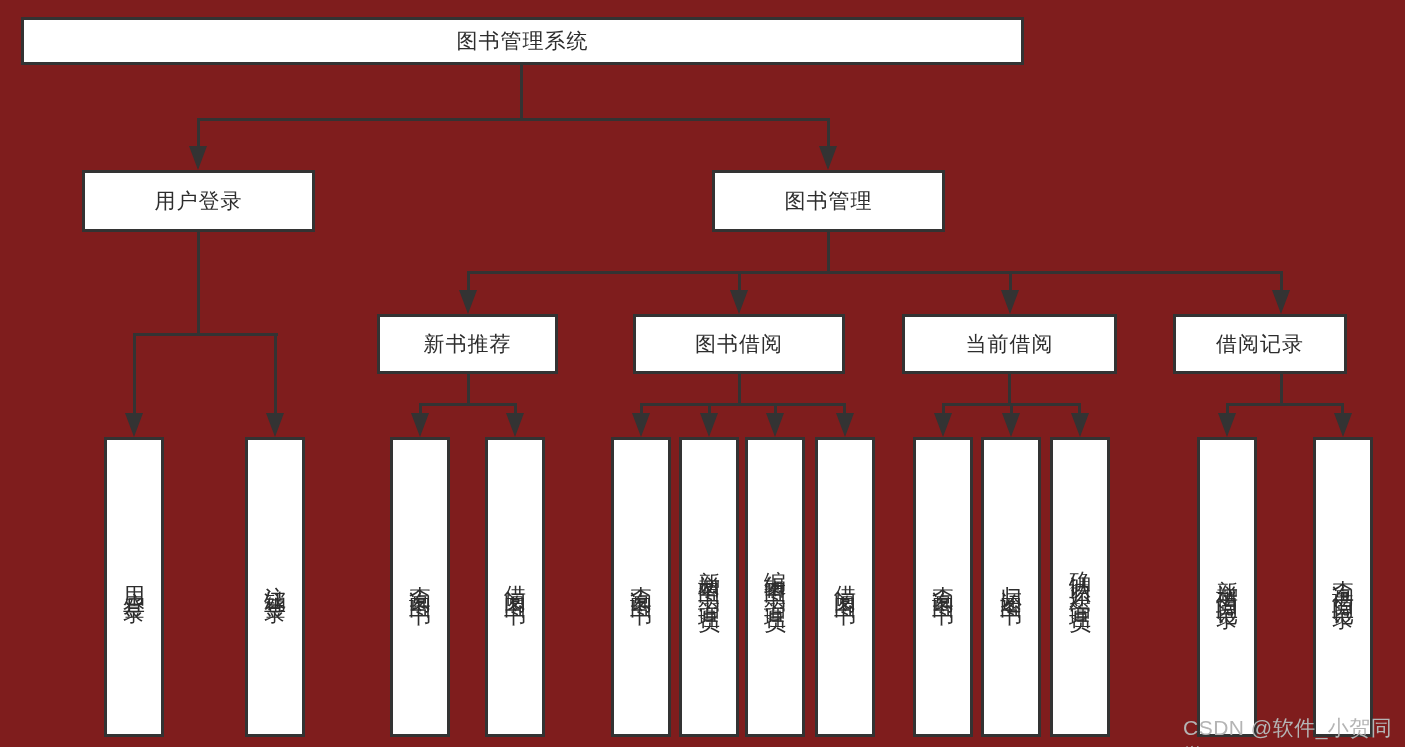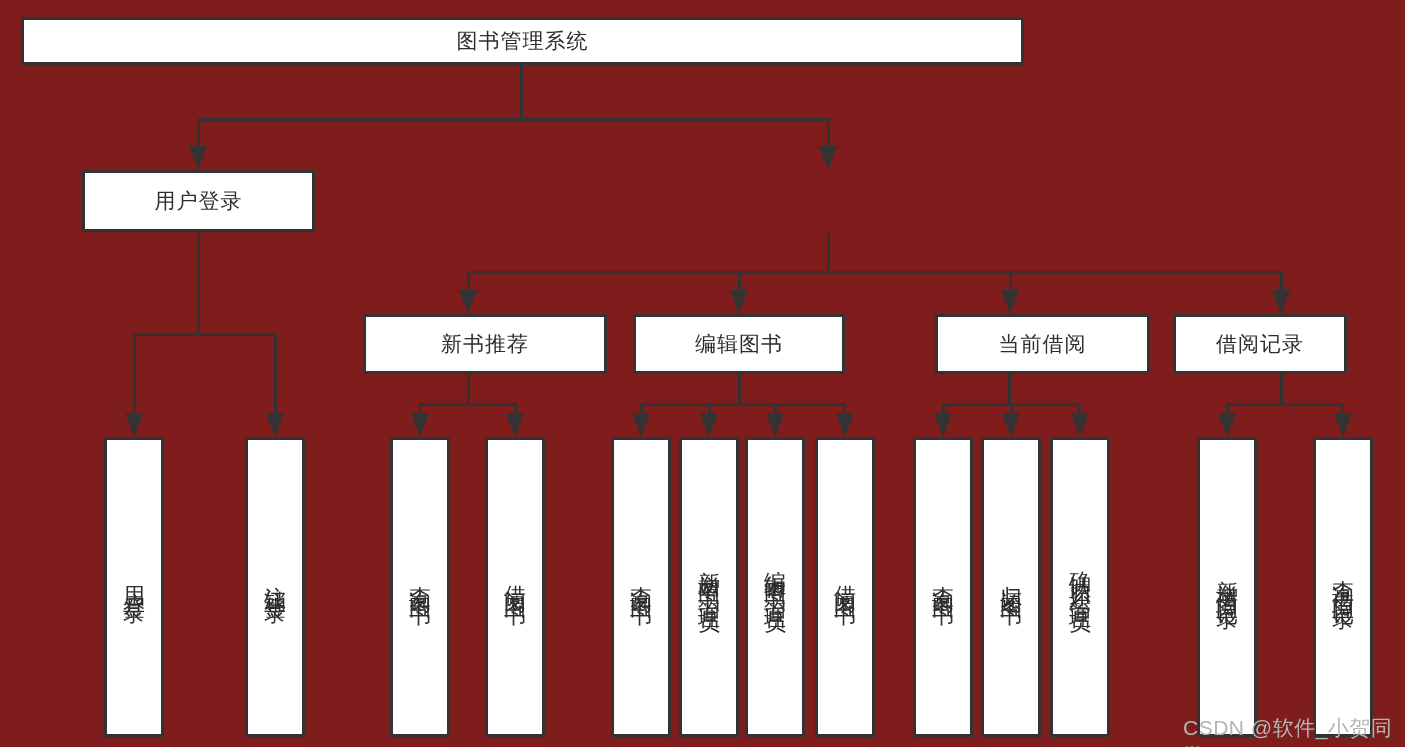--- a/index.html
+++ b/index.html
@@ -42,42 +42,43 @@
   <div class="box" style="left:21px; top:17px; width:1003px; height:48px;">图书管理系统</div>
 
   <div class="line" style="left:520px; top:65px; width:3px; height:55px;"></div>
   <div class="line" style="left:197px; top:118px; width:633px; height:3px;"></div>
   <div class="line" style="left:197px; top:118px; width:3px; height:32px;"></div>
   <div class="line" style="left:827px; top:118px; width:3px; height:32px;"></div>
   <div class="arrow" style="left:189px; top:146px;"></div>
   <div class="arrow" style="left:819px; top:146px;"></div>
 
   <div class="box" style="left:82px; top:170px; width:233px; height:62px;">用户登录</div>
+  <div class="box" style="left:712px; top:170px; width:233px; height:62px;">图书管理</div>
 
   <div class="line" style="left:197px; top:232px; width:3px; height:103px;"></div>
   <div class="line" style="left:133px; top:333px; width:145px; height:3px;"></div>
   <div class="line" style="left:133px; top:333px; width:3px; height:82px;"></div>
   <div class="line" style="left:274px; top:333px; width:3px; height:82px;"></div>
   <div class="arrow" style="left:125px; top:413px;"></div>
   <div class="arrow" style="left:266px; top:413px;"></div>
 
   <div class="line" style="left:827px; top:232px; width:3px; height:41px;"></div>
   <div class="line" style="left:467px; top:271px; width:816px; height:3px;"></div>
   <div class="line" style="left:467px; top:271px; width:3px; height:21px;"></div>
   <div class="line" style="left:738px; top:271px; width:3px; height:21px;"></div>
   <div class="line" style="left:1009px; top:271px; width:3px; height:21px;"></div>
   <div class="line" style="left:1280px; top:271px; width:3px; height:21px;"></div>
   <div class="arrow" style="left:459px; top:290px;"></div>
   <div class="arrow" style="left:730px; top:290px;"></div>
   <div class="arrow" style="left:1001px; top:290px;"></div>
   <div class="arrow" style="left:1272px; top:290px;"></div>
 
-  <div class="box" style="left:363px; top:314px; width:244px; height:60px;">新书推荐</div>
-  <div class="box" style="left:633px; top:314px; width:212px; height:60px;">编辑图书</div>
-  <div class="box" style="left:902px; top:314px; width:215px; height:60px;margin-left:33px;">当前借阅</div>
+  <div class="box" style="left:377px; top:314px; width:181px; height:60px;">新书推荐</div>
+  <div class="box" style="left:633px; top:314px; width:212px; height:60px;">图书借阅</div>
+  <div class="box" style="left:902px; top:314px; width:215px; height:60px;">当前借阅</div>
   <div class="box" style="left:1173px; top:314px; width:174px; height:60px;">借阅记录</div>
 
   <div class="line" style="left:467px; top:374px; width:3px; height:31px;"></div>
   <div class="line" style="left:738px; top:374px; width:3px; height:31px;"></div>
   <div class="line" style="left:1008px; top:374px; width:3px; height:31px;"></div>
   <div class="line" style="left:1280px; top:374px; width:3px; height:31px;"></div>
 
   <div class="line" style="left:419px; top:403px; width:98px; height:3px;"></div>
   <div class="line" style="left:419px; top:403px; width:3px; height:12px;"></div>
   <div class="line" style="left:514px; top:403px; width:3px; height:12px;"></div>

